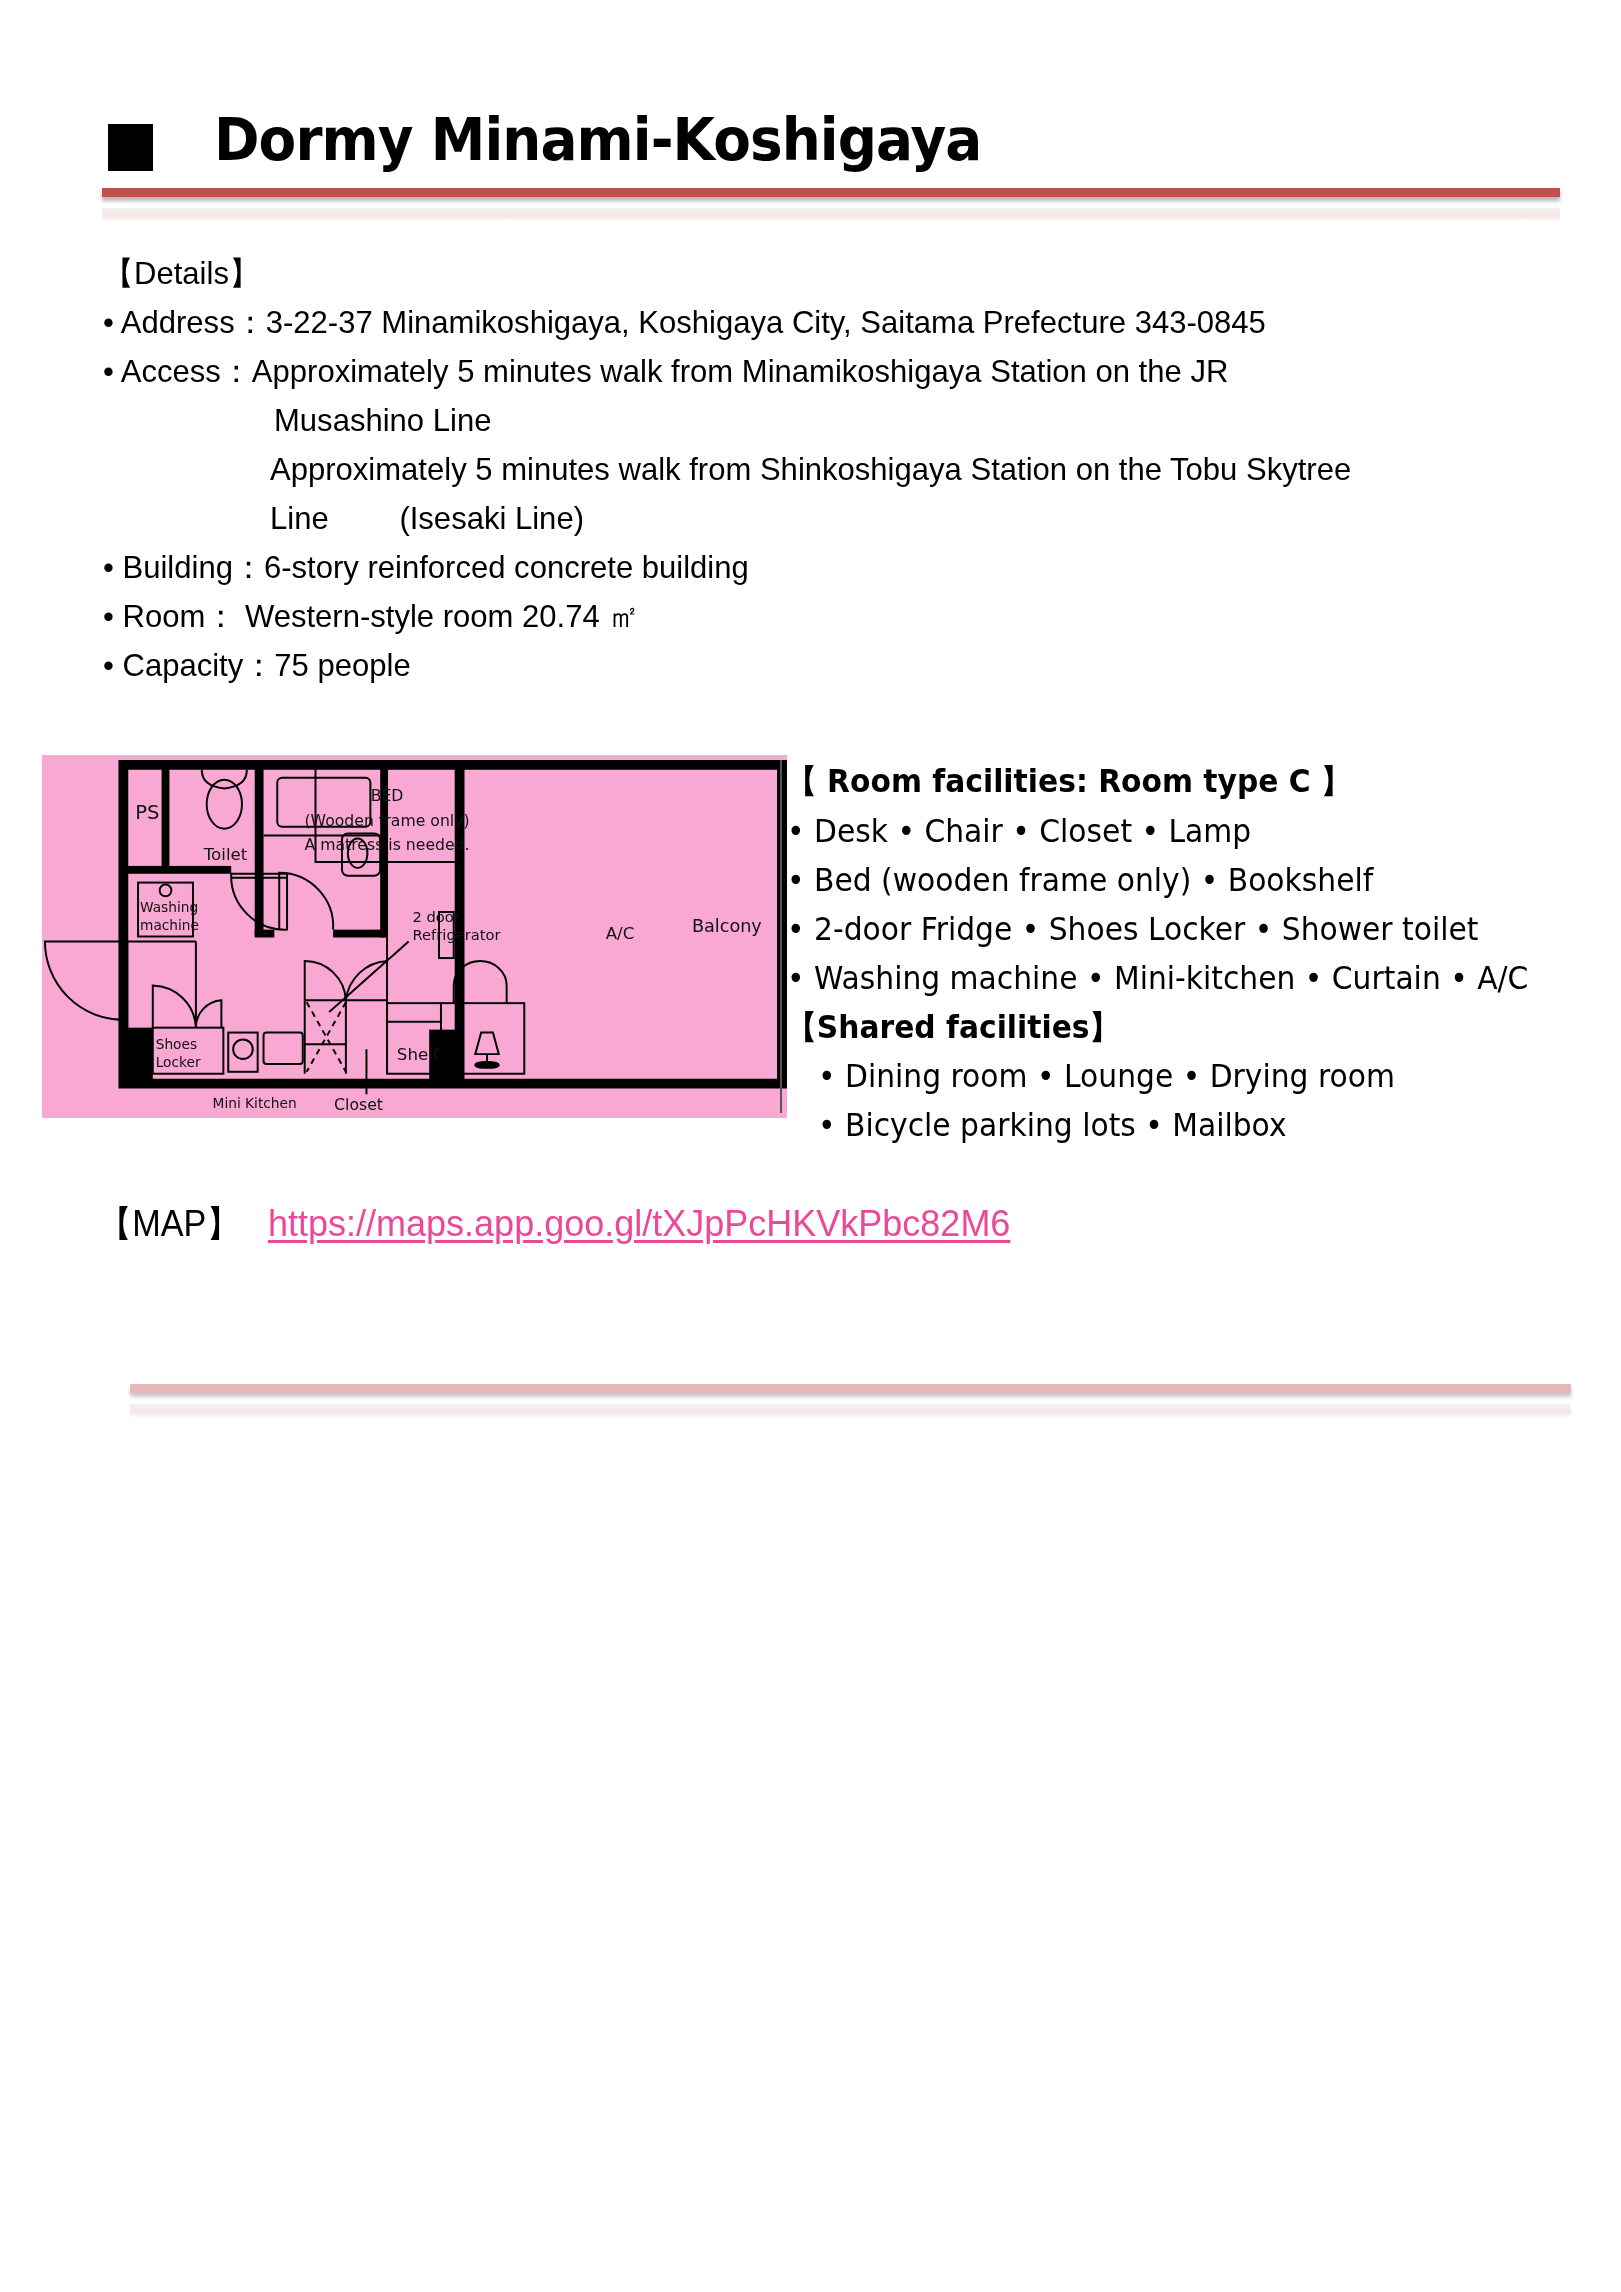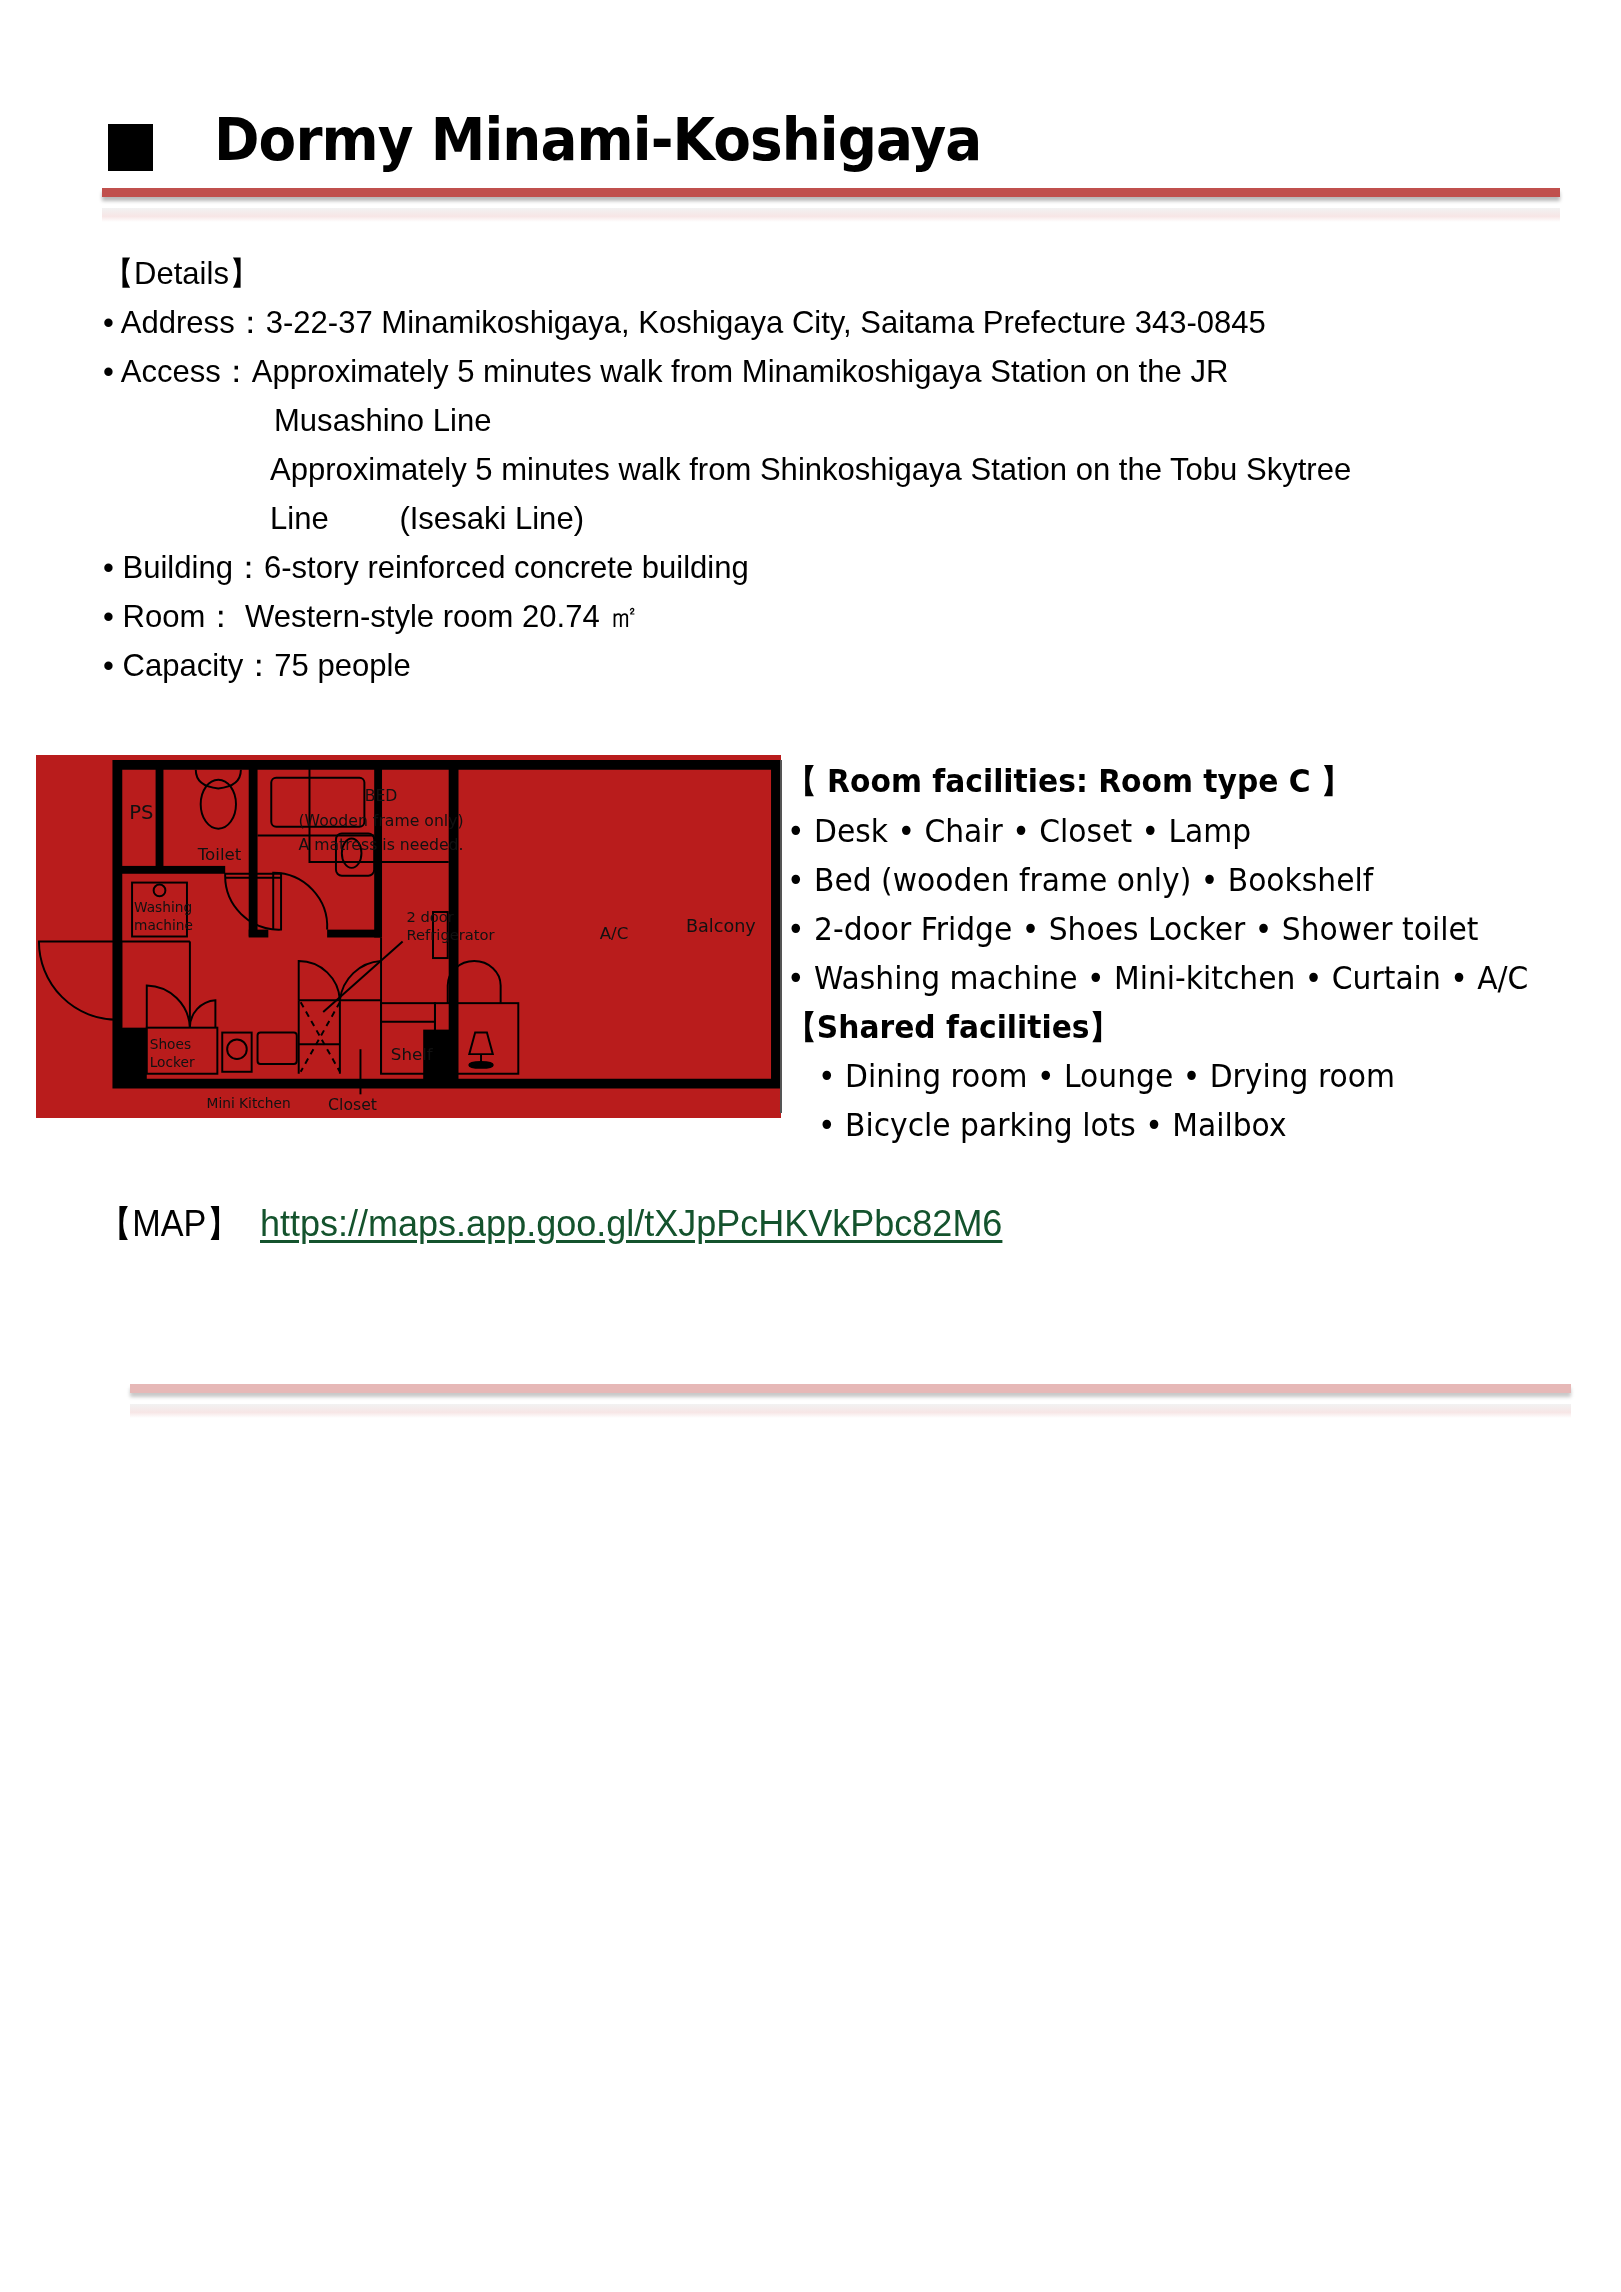--- a/index.html
+++ b/index.html
@@ -12,33 +12,33 @@
   .red-rule { left:102px; width:1458px; height:8.8px; background:#c0504d; box-shadow:0 3.9px 3.9px rgba(0,0,0,0.28); }
   .red-rule-reflect { left:102px; width:1458px; height:13.7px; background:linear-gradient(#f2f2f2, #f7e6e6 60%, #ffffff); }
   .pink-rule { left:130px; width:1441px; height:8.8px; background:#e6b8b7; box-shadow:0 3.9px 3.9px rgba(0,0,0,0.22); }
 
   
   .detail { left:103px; font-size:32px; line-height:1; white-space:nowrap; transform:scaleX(0.97); transform-origin:left top; }
   .detail.indent1 { left:274px; }
   .detail.indent2 { left:270px; }
 
   
-  #floor-plan { left:36px; top:755px; width:745px; height:363px; background:#b91c1c; }
+  #floor-plan { left:42px; top:755px; width:745px; height:363px; background:#f9a8d4; }
   #floor-plan svg { width:745px; height:363px; display:block; }
   .fp-label { font-family:"DejaVu Sans", sans-serif; fill:#111; }
 
   
   .fac { left:787px; font-family:"DejaVu Sans", sans-serif; font-size:32px; line-height:1; white-space:nowrap; transform:scaleX(0.93); transform-origin:left top; }
   .fac.bold { font-weight:bold; }
   .fac.sub { left:818px; }
   #fac-divider { left:780px; top:760px; width:2px; height:353px; background:#555; }
 
   
   #map-label { left:98px; top:1206px; font-size:36px; line-height:1; white-space:nowrap; transform:scaleX(0.95); transform-origin:left top; }
-  #map-link { left:260px; top:1206px; font-size:36px; line-height:1; white-space:nowrap; color:#14532d; text-decoration:underline; text-underline-offset:3.9px; transform:scaleX(1.0); transform-origin:left top; cursor:pointer; }
+  #map-link { left:268px; top:1206px; font-size:36px; line-height:1; white-space:nowrap; color:#ec4899; text-decoration:underline; text-underline-offset:3.9px; transform:scaleX(1.0); transform-origin:left top; cursor:pointer; }
 </style>
 </head>
 <body>
 
 <div class="abs" id="title-square"></div>
 <div class="abs" id="title-text">Dormy Minami-Koshigaya</div>
 <div class="abs red-rule" style="top:188px;"></div>
 <div class="abs red-rule-reflect" style="top:208px;"></div>
 
 <div class="abs detail" style="top:257px;">【Details】</div>

